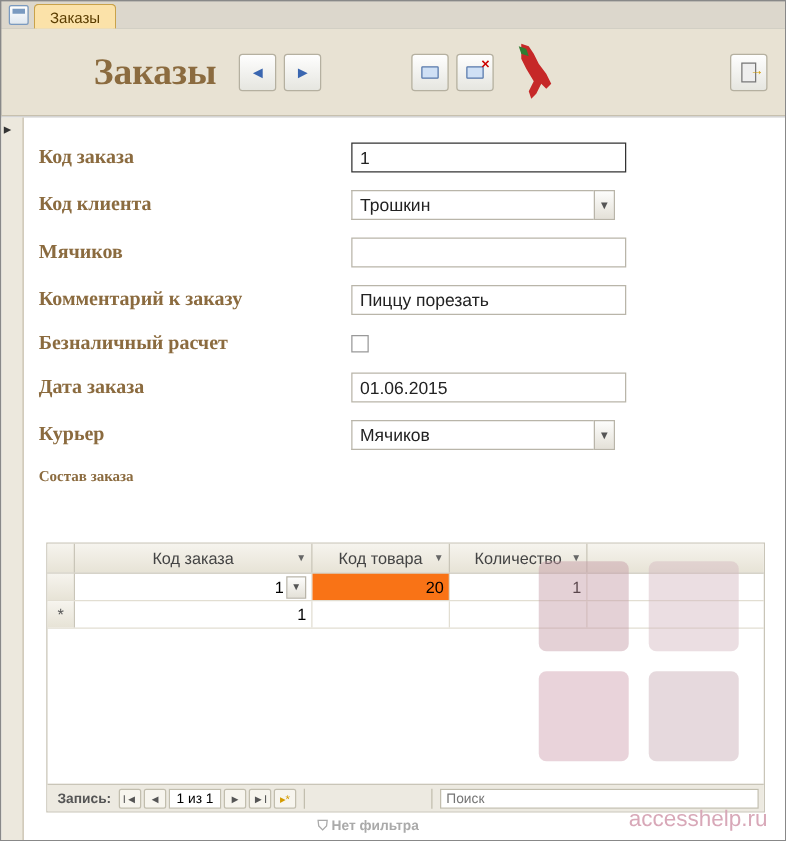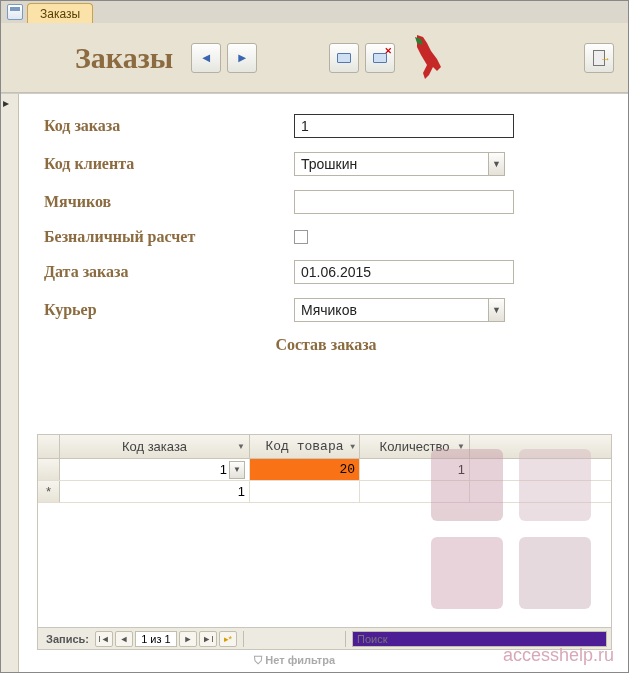--- a/index.html
+++ b/index.html
@@ -125,21 +125,21 @@
     position:absolute; left:0; top:0; bottom:0; width:18px;
     background:#ece8dd;
     border-right:1px solid #c7c0ae;
   }
   .rec-selector .marker {
     position:absolute; top:2px; left:2px;
     color:#333; font-size:12px;
   }
   .fields {
     position:absolute; left:18px; right:0; top:0; bottom:0;
-    padding: 20px 20px 0 25px;
+    padding: 20px 20px 0 12px;
   }
   .row {
     display:flex; align-items:center;
     margin-bottom: 14px;
   }
   .lbl {
     width: 250px;
     font-family: Georgia, serif;
     font-size: 16px;
     color: #8b6b3f;
@@ -165,22 +165,21 @@
     border:1px solid #b9b5a9;
     background:linear-gradient(#fdfdfc,#e4e1d8);
     display:flex;align-items:center;justify-content:center;
     font-size:9px;color:#555;cursor:pointer;
   }
   .chk {
     width:14px;height:14px;border:1px solid #999;background:#fff;
   }
   .section-title {
     font-family: Georgia, serif;
-    font-size:16px; color:#8b6b3f; font-weight:bold;
-    text-align:center;
+    font-size:12px; color:#8b6b3f; font-weight:bold;
     margin: 6px 0 20px 0;
   }
   
   .grid {
     margin: 0 8px 0 18px;
     border:1px solid #c9c5b8;
     position:absolute;
     left:0px; right:8px; top:340px; bottom:22px;
     background:#fff;
   }
@@ -191,21 +190,21 @@
   }
   .gh {
     border-right:1px solid #c9c5b8;
     display:flex;align-items:center;justify-content:center;
     font-size:13px;color:#444;
     position:relative;
   }
   .gh .dd { position:absolute; right:4px; font-size:8px; color:#666;}
   .gw0 { width:22px; }
   .gw1 { width:190px; }
-  .gw2 { width:110px;font-family:Liberation Mono, monospace; }
+  .gw2 { width:110px; }
   .gw3 { width:110px; }
   .grid-row {
     display:flex; height:22px; border-bottom:1px solid #e2ded2;
   }
   .gc {
     border-right:1px solid #e2ded2;
     display:flex;align-items:center;justify-content:flex-end;
     padding:0 4px; font-size:13px;
   }
   .rowhead {
@@ -234,21 +233,21 @@
     display:flex;align-items:center;justify-content:center;
     font-size:9px;color:#555;cursor:pointer;
   }
   .gn-label { color:#555; margin:0 4px;font-weight:bold;}
   .gn-field {
     width:42px;height:16px;border:1px solid #c2beae;background:#fff;
     font-size:11px;text-align:center;
   }
   .gn-sep { width:1px;height:16px;background:#c2beae;margin:0 4px;}
   .gn-search {
-    flex:1;height:16px;border:1px solid #c2beae;background:#4c1d95;
+    flex:1;height:16px;border:1px solid #c2beae;background:#ffffff;
     font-size:11px;color:#888;padding:0 4px;
   }
   .watermark {
     position:absolute; right:14px; bottom:6px;
     font-size:18px; color:#d8a8b8; font-family:Arial;
     pointer-events:none;
   }
   .wm-icons {
     position:absolute; right:20px; bottom:40px;
     width:160px; height:160px;
@@ -314,20 +313,24 @@
         <div class="combo-btn">▼</div>
       </div>
     </div>
 
 
     <div class="row">
       <div class="lbl">Мячиков</div>
       <input class="txt" value="" style="">
     </div>
 
+    <div class="row">
+      <div class="lbl">Комментарий к заказу</div>
+      <input class="txt" value="Пиццу порезать" style="">
+    </div>
 
     <div class="row">
       <div class="lbl">Безналичный расчет</div>
       <div class="chk"></div>
     </div>
 
     <div class="row">
       <div class="lbl">Дата заказа</div>
       <input class="txt" value="01.06.2015" style="">
     </div>

